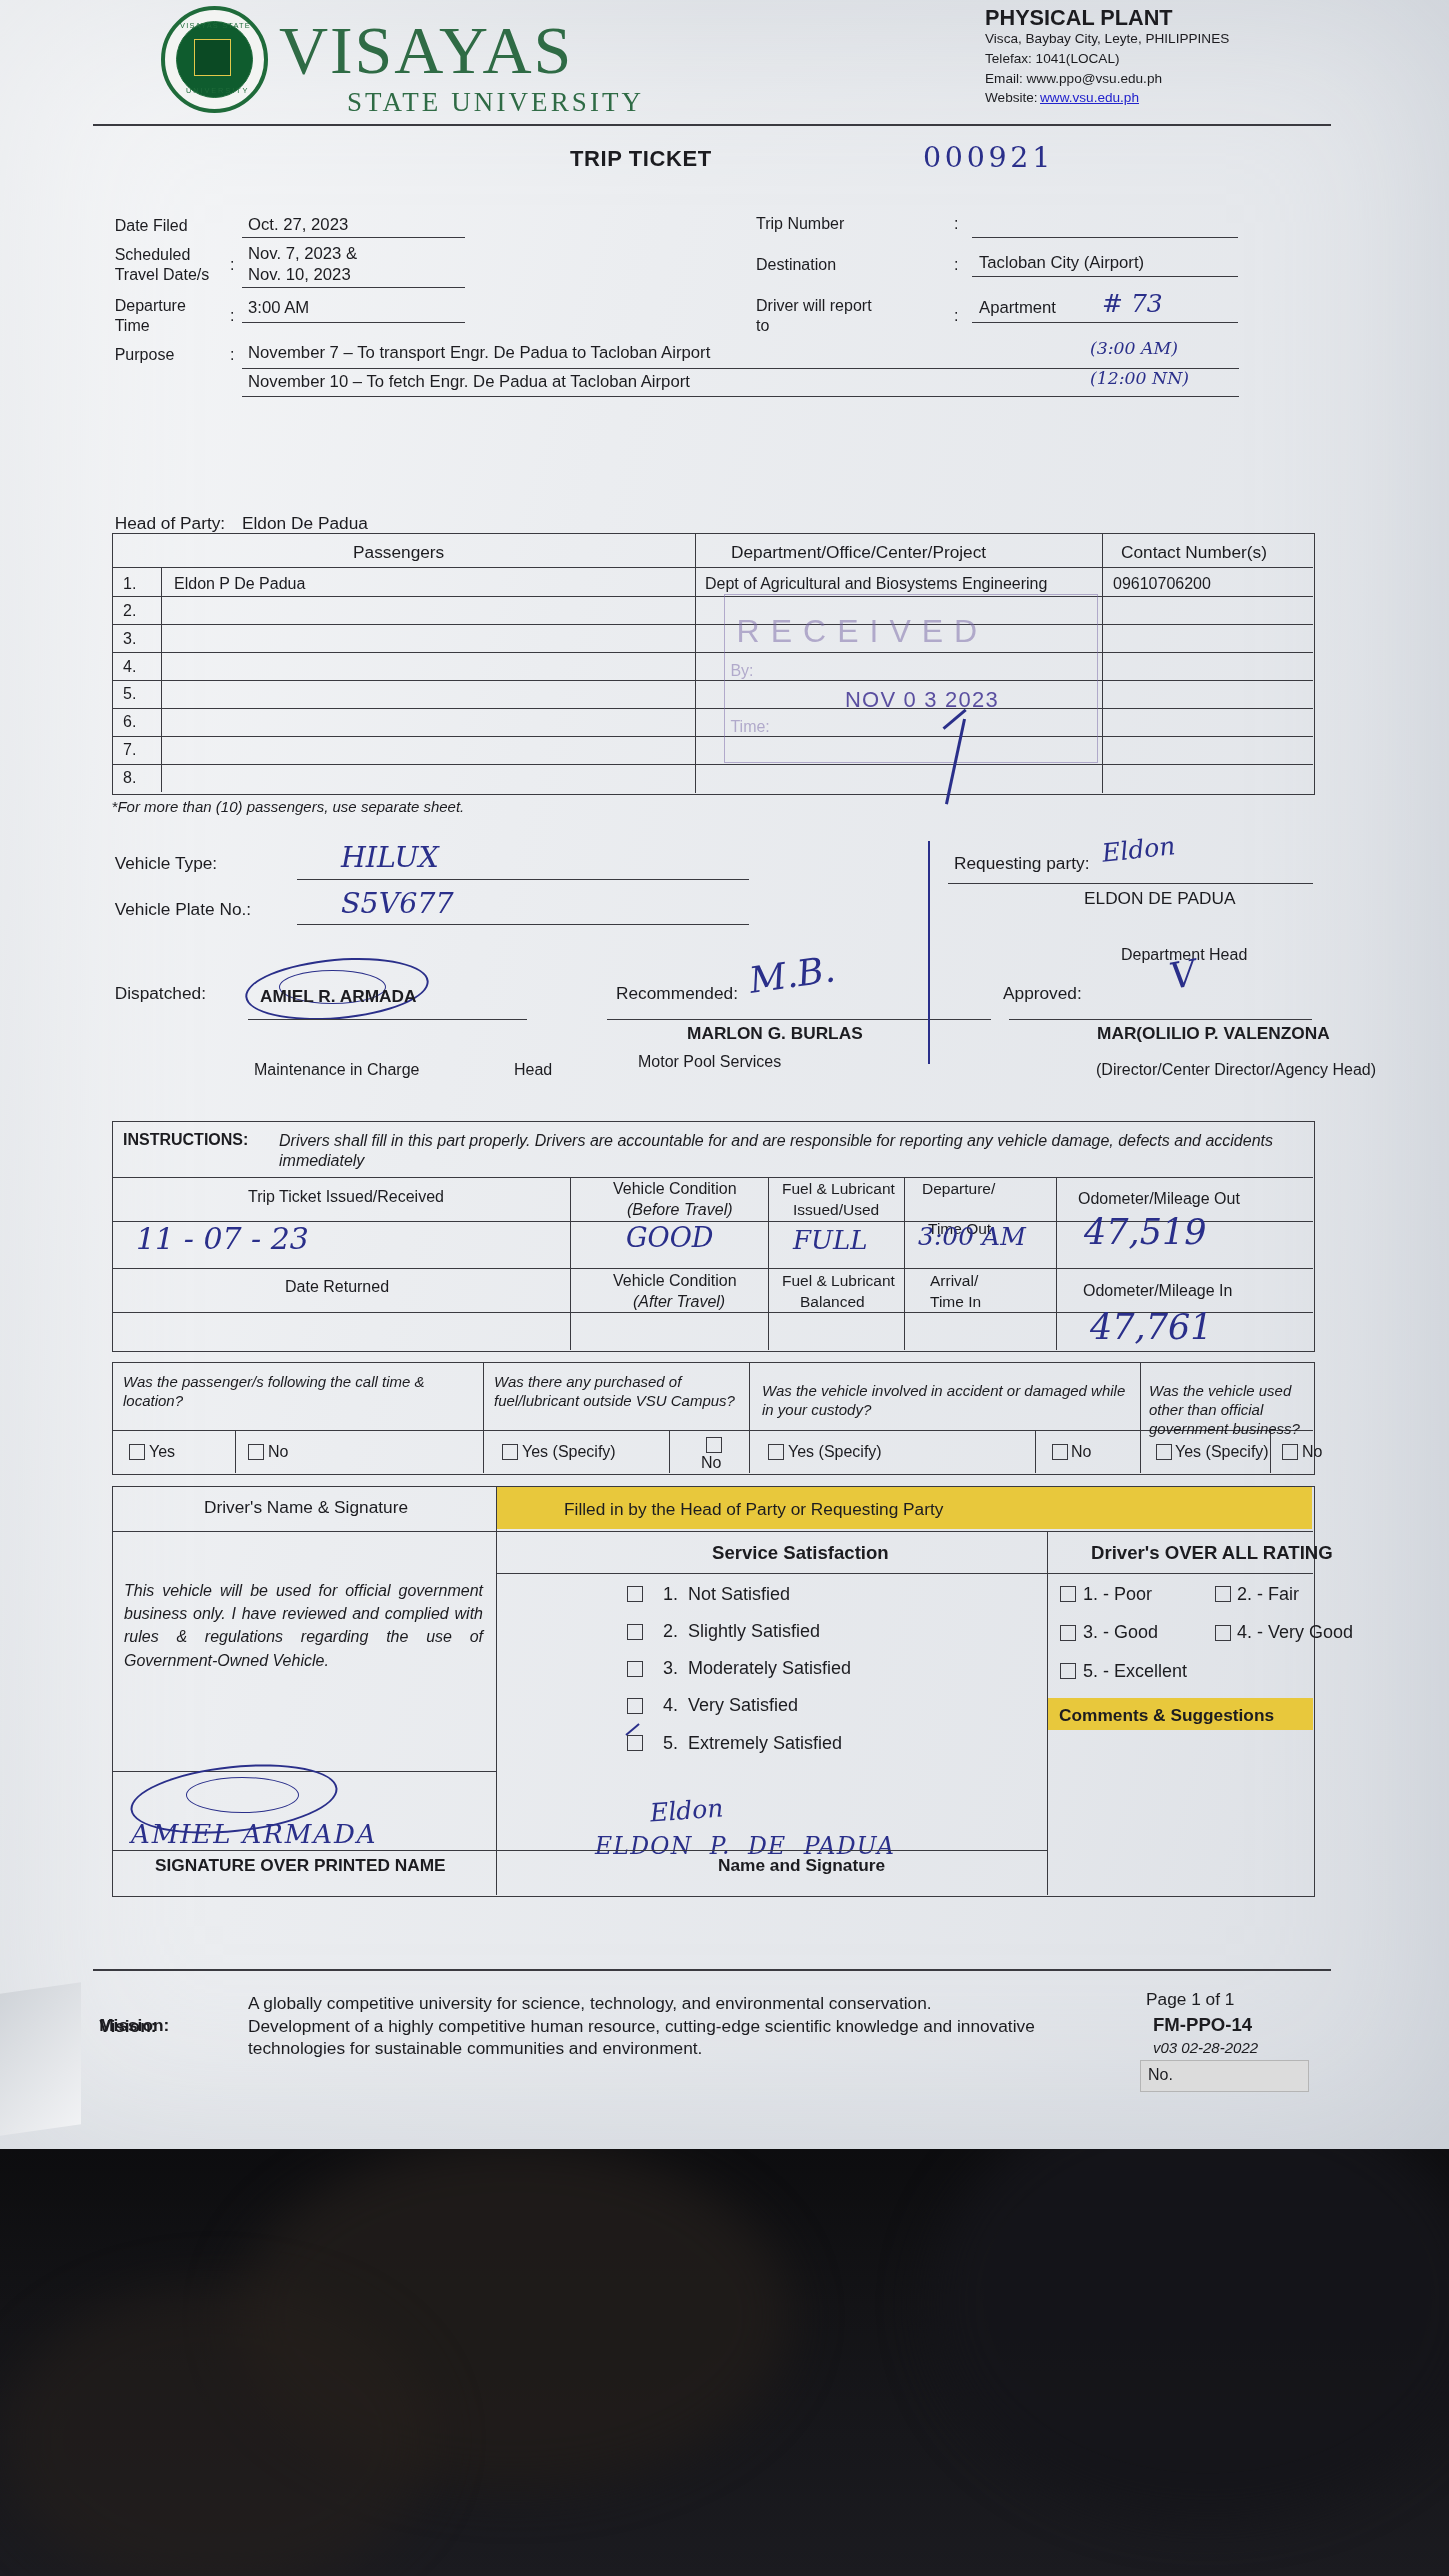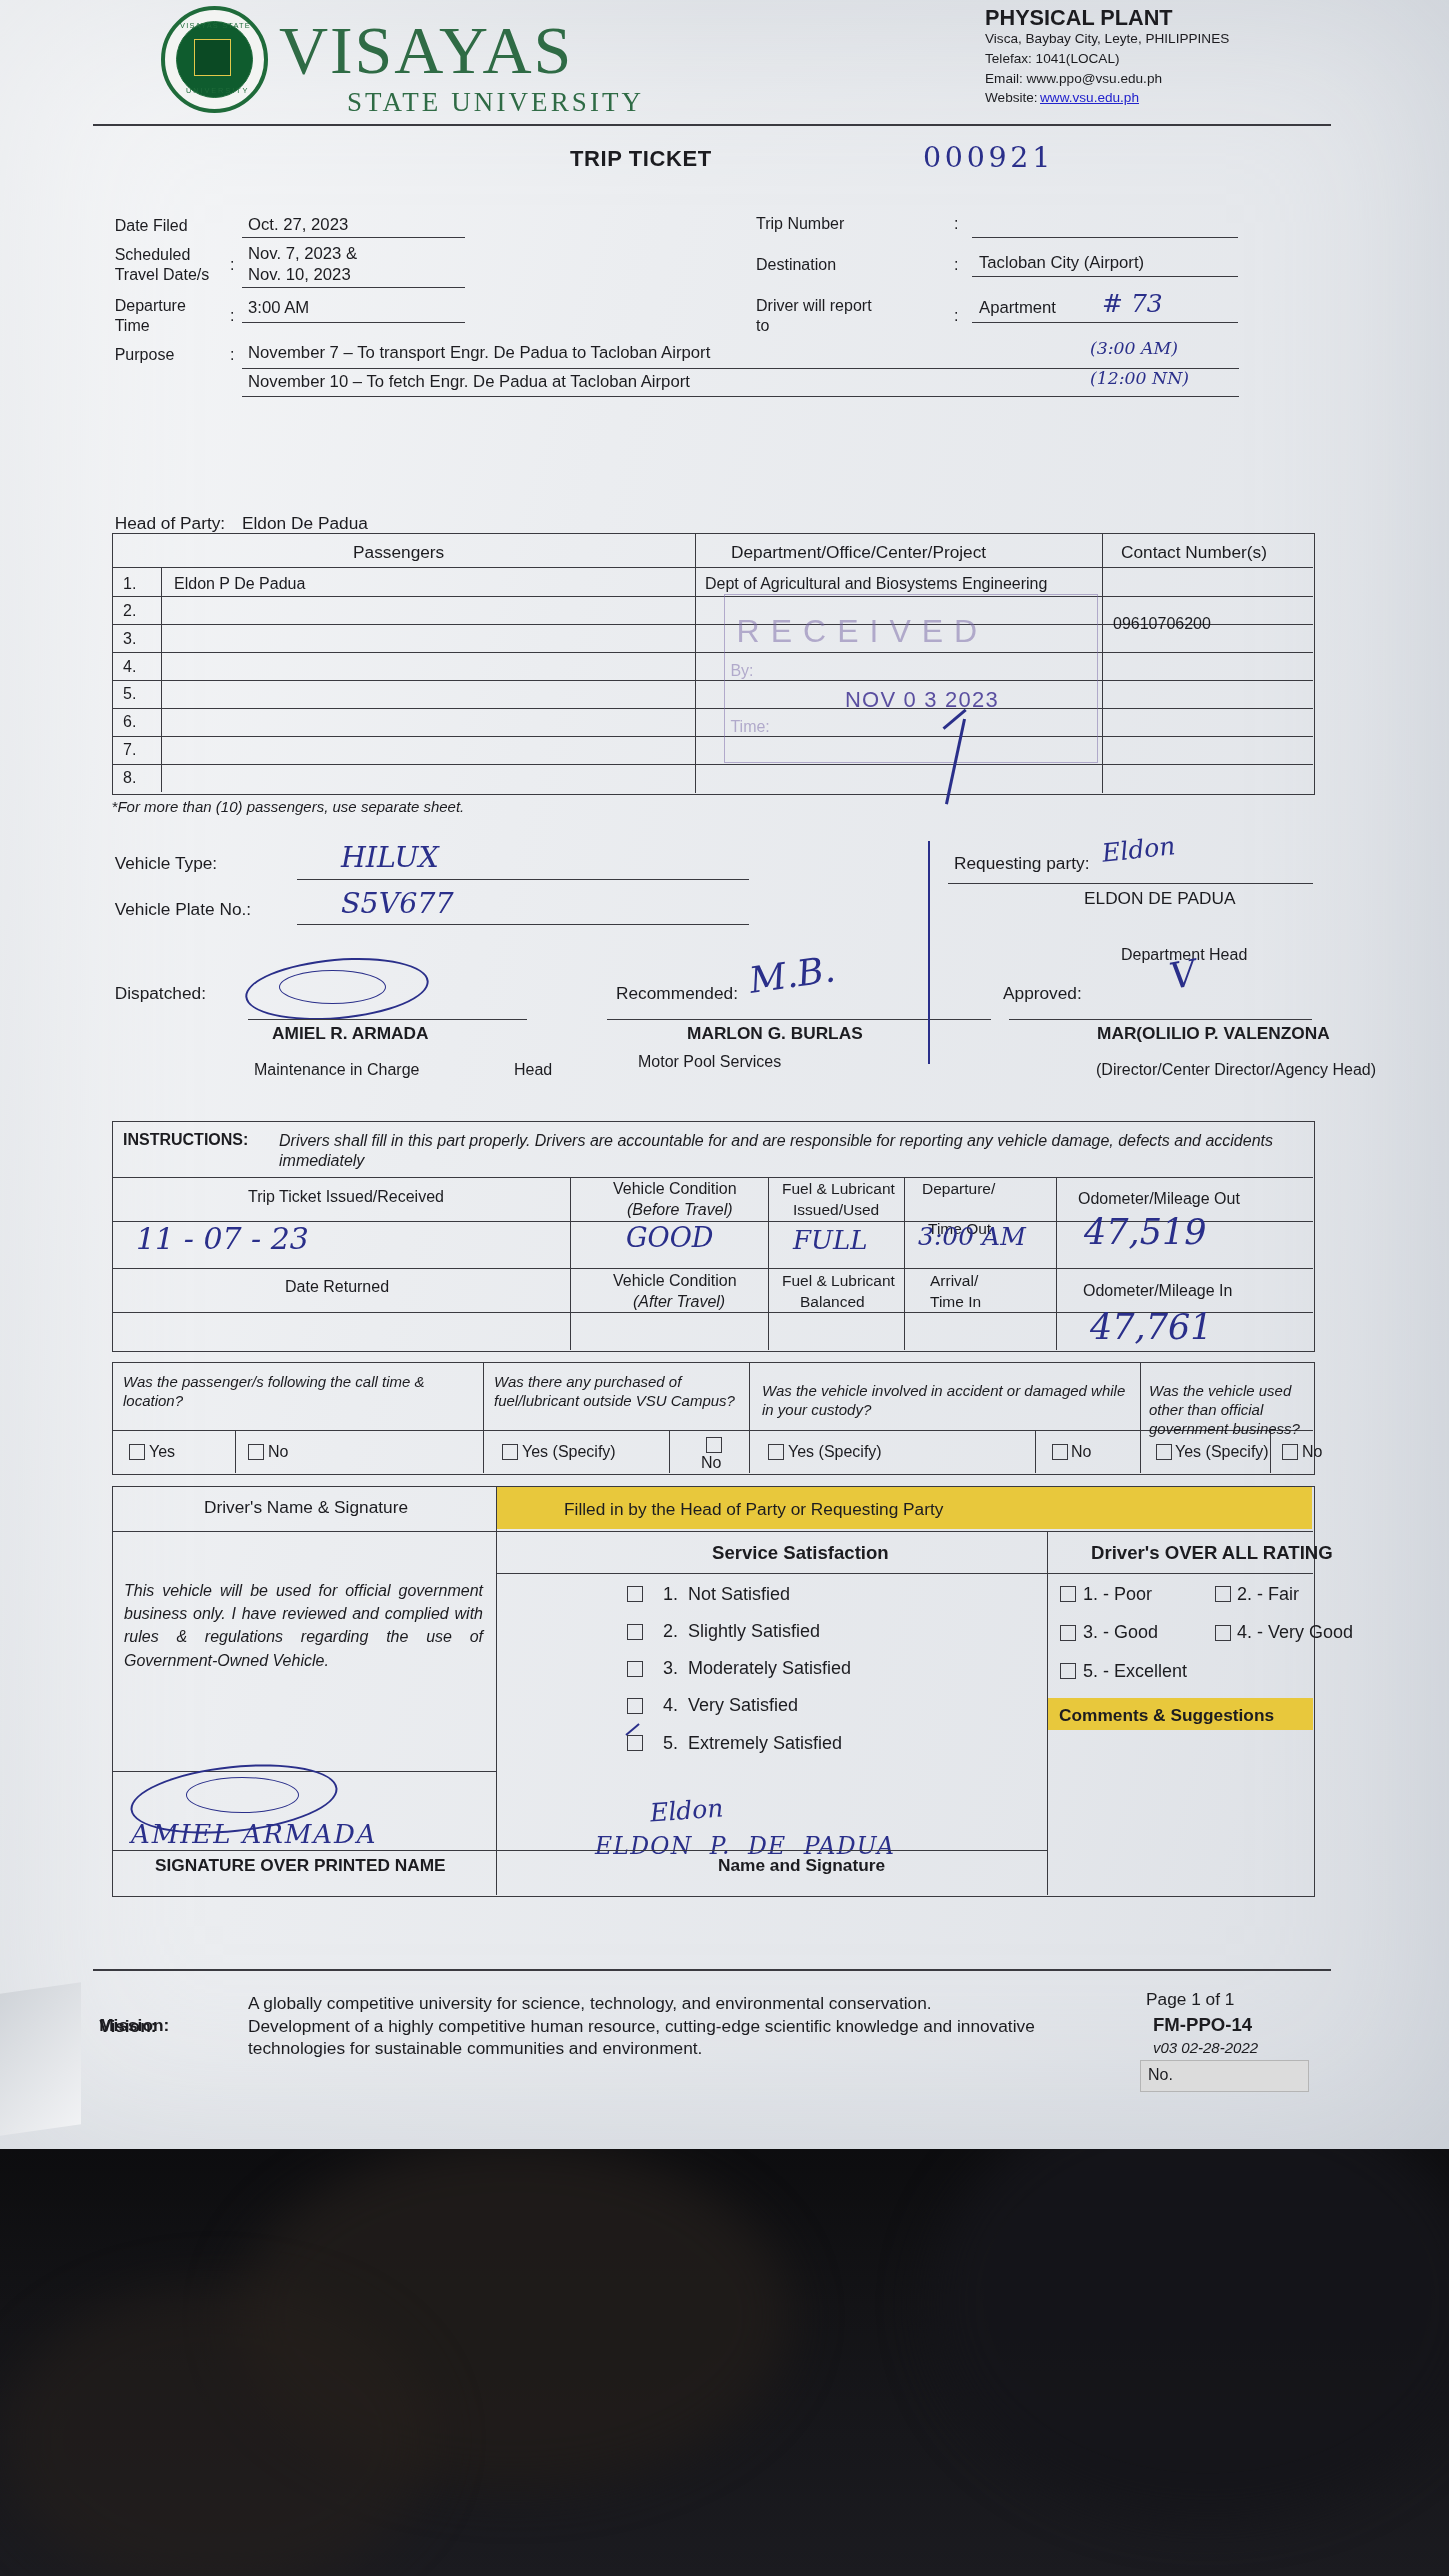--- a/index.html
+++ b/index.html
@@ -127,21 +127,21 @@
       <div class="ln" style="left:18.6px;top:652px;width:1201px;"></div>
       <div class="ln" style="left:18.6px;top:680px;width:1201px;"></div>
       <div class="ln" style="left:18.6px;top:708px;width:1201px;"></div>
       <div class="ln" style="left:18.6px;top:736px;width:1201px;"></div>
       <div class="ln" style="left:18.6px;top:764px;width:1201px;"></div>
 
       <div>
         <div class="txt" style="left:30px;top:575px;font-size:16px;">1.</div>
         <div class="txt" style="left:81px;top:575px;font-size:16px;">Eldon P De Padua</div>
         <div class="txt" style="left:612px;top:575px;font-size:16px;">Dept of Agricultural and Biosystems Engineering</div>
-        <div class="txt" style="left:1020px;top:575px;font-size:16px;margin-top:40px;">09610706200</div>
+        <div class="txt" style="left:1020px;top:575px;font-size:16px;">09610706200</div>
       </div>
       <div>
           <div class="txt" style="left:30px;top:602px;font-size:16px;">2.</div>
         </div>
       <div>
           <div class="txt" style="left:30px;top:630px;font-size:16px;">3.</div>
         </div>
       <div>
           <div class="txt" style="left:30px;top:658px;font-size:16px;">4.</div>
         </div>
@@ -181,21 +181,21 @@
       <div class="txt" style="left:861px;top:853px;font-size:17.3px;">Requesting party:</div>
       <div class="hand" style="left:1009px;top:835px;font-size:25px;transform:rotate(-6deg);">Eldon</div>
       <div class="ln" style="left:855px;top:883px;width:365px;"></div>
       <div class="txt" style="left:991px;top:888px;font-size:17.3px;">ELDON DE PADUA</div>
       <div class="txt" style="left:1028px;top:946px;font-size:16px;">Department Head</div>
 
       <div class="txt" style="left:21.7px;top:983px;font-size:17.3px;">Dispatched:</div>
       <div class="curve" style="left:152px;top:959px;width:180px;height:56px;transform:rotate(-5deg);border-width:2.5px;"></div>
       <div class="curve" style="left:186px;top:970px;width:105px;height:32px;border-width:1.9px;"></div>
       <div class="ln" style="left:155px;top:1019px;width:279px;"></div>
-      <div class="txt" style="left:167px;top:1023px;font-size:17.3px;font-weight:bold;margin-left:12px;">AMIEL R. ARMADA</div>
+      <div class="txt" style="left:167px;top:986px;font-size:17.3px;font-weight:bold;">AMIEL R. ARMADA</div>
       <div class="txt" style="left:161px;top:1061px;font-size:16px;">Maintenance in Charge</div>
 
       <div class="txt" style="left:523px;top:983px;font-size:17.3px;">Recommended:</div>
       <div class="hand" style="left:656px;top:954px;font-size:36px;transform:rotate(-8deg);">M.B.</div>
       <div class="ln" style="left:514px;top:1019px;width:384px;"></div>
       <div class="txt" style="left:594px;top:1023px;font-size:17.3px;font-weight:bold;">MARLON G. BURLAS</div>
       <div class="txt" style="left:421px;top:1061px;font-size:16px;">Head</div>
       <div class="txt" style="left:545px;top:1053px;font-size:16px;">Motor Pool Services</div>
 
       <div class="txt" style="left:910px;top:983px;font-size:17.3px;">Approved:</div>

